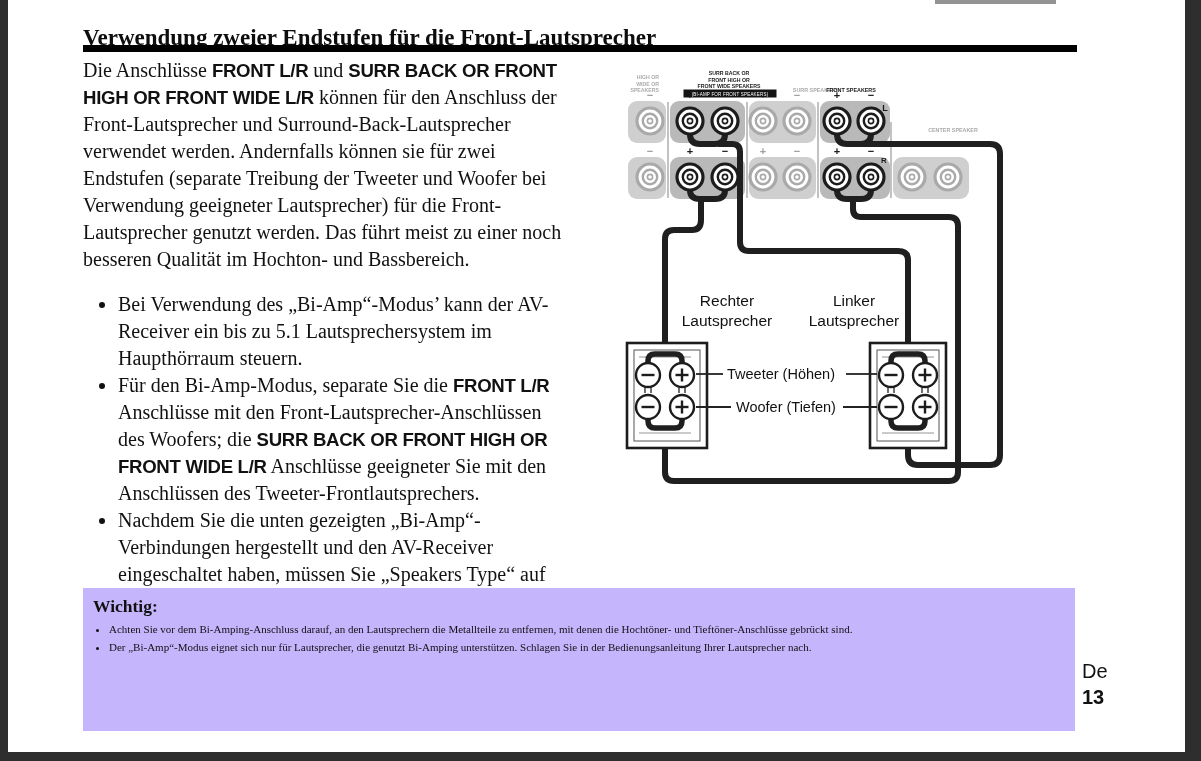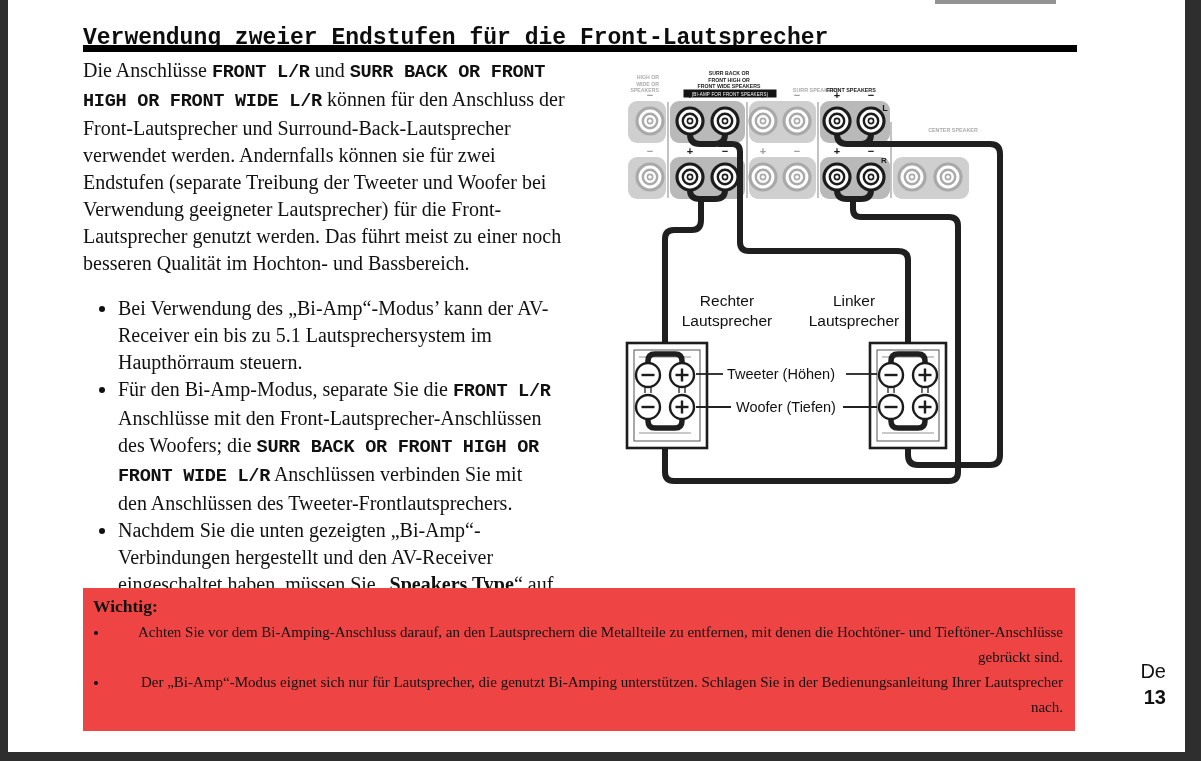--- a/index.html
+++ b/index.html
@@ -4,37 +4,37 @@
 <style>
   html,body{margin:0;padding:0;background:#fff;}
   .page{position:relative;width:1201px;height:761px;background:#fff;overflow:hidden;
         font-family:"Liberation Serif",serif;color:#111;}
   .bar-left{position:absolute;left:0;top:0;width:8px;height:761px;background:#2e2e2e;}
   .bar-right{position:absolute;left:1185px;top:0;width:16px;height:761px;background:#2e2e2e;}
   .bar-bottom{position:absolute;left:0;top:752px;width:1201px;height:9px;background:#2e2e2e;}
   .top-strip{position:absolute;left:935px;top:0;width:121px;height:4px;background:#939393;}
 
   .title{position:absolute;left:83px;top:10px;width:1000px;
-         font-family:Liberation Mono, monospace;font-weight:bold;font-size:23px;color:#0d0d0d;}
+         font-family:Liberation Serif, serif;font-weight:bold;font-size:23px;color:#0d0d0d;}
   .title-rule{position:absolute;left:83px;top:45px;width:994px;height:7px;background:#000;}
 
   .col{position:absolute;left:83px;top:57px;width:489px;font-size:20px;line-height:27px;}
   .col p{margin:0;}
   .col ul{margin:18px;padding-left:17px;}
   .col li{margin:0;}
-  .seg-b{font-family:Liberation Mono, monospace;font-weight:bold;font-size:0.93em;letter-spacing:-0.3px;}
-  .seg-sb{font-weight:bold;}
-
-  .wichtig{position:absolute;left:83px;top:588px;width:992px;height:143px;background:#ef4444;
+  .seg-b{font-family:Liberation Sans, sans-serif;font-weight:bold;font-size:0.93em;letter-spacing:-0.3px;}
+  .seg-sb{font-weight:normal;}
+
+  .wichtig{position:absolute;left:83px;top:588px;width:992px;height:143px;background:#c4b5fd;
            box-sizing:border-box;padding:6px 12px 0 10px;}
   .wichtig h3{margin:2px 0 3px 0;font-size:17.5px;font-weight:bold;}
   .wichtig ul{margin:0;padding-left:16px;}
-  .wichtig li{font-size:15px;line-height:25px;text-align:right;}
-
-  .pageno{position:absolute;left:1082px;top:660px;width:84px;text-align:right;
+  .wichtig li{font-size:11px;line-height:18px;}
+
+  .pageno{position:absolute;left:1082px;top:660px;width:84px;text-align:left;
           font-family:"Liberation Sans",sans-serif;color:#111;}
   .pageno .lang{font-size:20px;line-height:22px;}
   .pageno .num{font-size:20px;line-height:30px;font-weight:bold;}
 
   .diagram{position:absolute;left:600px;top:58px;width:490px;height:460px;}
   svg text{font-family:"Liberation Sans",sans-serif;}
 </style>
 </head>
 <body>
 
@@ -44,21 +44,21 @@
   <div class="bar-bottom"></div>
   <div class="top-strip"></div>
 
   <h1 class="title">Verwendung zweier Endstufen für die Front-Lautsprecher</h1>
   <div class="title-rule"></div>
 
   <div class="col">
     <p><span>Die Anschlüsse </span><span class="seg-b">FRONT L/R</span><span> und </span><span class="seg-b">SURR BACK OR FRONT HIGH OR FRONT WIDE L/R</span><span> können für den Anschluss der Front-Lautsprecher und Surround-Back-Lautsprecher verwendet werden. Andernfalls können sie für zwei Endstufen (separate Treibung der Tweeter und Woofer bei Verwendung geeigneter Lautsprecher) für die Front-Lautsprecher genutzt werden. Das führt meist zu einer noch besseren Qualität im Hochton- und Bassbereich.</span></p>
     <ul>
       <li><span>Bei Verwendung des „Bi-Amp“-Modus’ kann der AV-Receiver ein bis zu 5.1 Lautsprechersystem im Haupthörraum steuern.</span></li>
-      <li><span>Für den Bi-Amp-Modus, separate Sie die </span><span class="seg-b">FRONT L/R</span><span> Anschlüsse mit den Front-Lautsprecher-Anschlüssen des Woofers; die </span><span class="seg-b">SURR BACK OR FRONT HIGH OR FRONT WIDE L/R</span><span> Anschlüssen verbinden Sie mit den Anschlüssen des Tweeter-Frontlautsprechers.</span></li>
+      <li><span>Für den Bi-Amp-Modus, separate Sie die </span><span class="seg-b">FRONT L/R</span><span> Anschlüsse mit den Front-Lautsprecher-Anschlüssen des Woofers; die </span><span class="seg-b">SURR BACK OR FRONT HIGH OR FRONT WIDE L/R</span><span> Anschlüsse geeigneter Sie mit den Anschlüssen des Tweeter-Frontlautsprechers.</span></li>
       <li><span>Nachdem Sie die unten gezeigten „Bi-Amp“-Verbindungen hergestellt und den AV-Receiver eingeschaltet haben, müssen Sie „</span><span class="seg-sb">Speakers Type</span><span>“ auf „</span><span class="seg-sb">Bi-Amp</span><span>“ hergestellt, um das Bi-Amping zu aktivieren (</span><span class="seg-b">→ 39</span><span>).</span></li>
     </ul>
   </div>
 
   <div class="wichtig">
     <h3>Wichtig:</h3>
     <ul>
       <li>Achten Sie vor dem Bi-Amping-Anschluss darauf, an den Lautsprechern die Metallteile zu entfernen, mit denen die Hochtöner- und Tieftöner-Anschlüsse gebrückt sind.</li>
       <li>Der „Bi-Amp“-Modus eignet sich nur für Lautsprecher, die genutzt Bi-Amping unterstützen. Schlagen Sie in der Bedienungsanleitung Ihrer Lautsprecher nach.</li>
     </ul>

